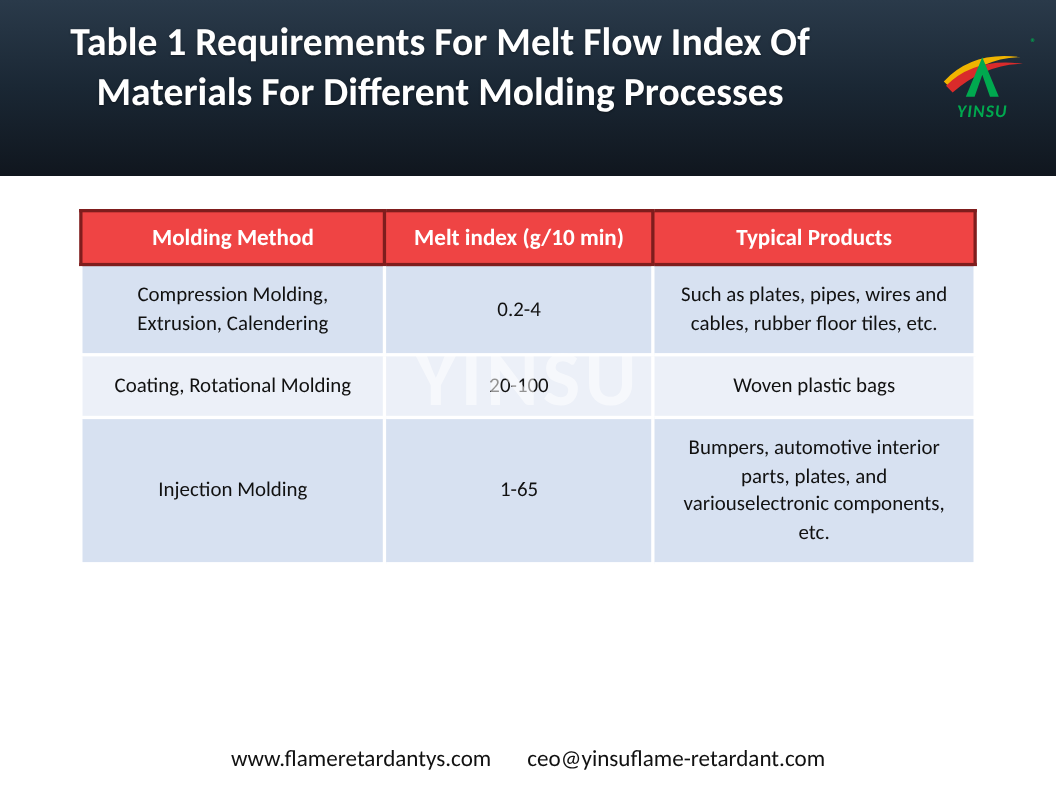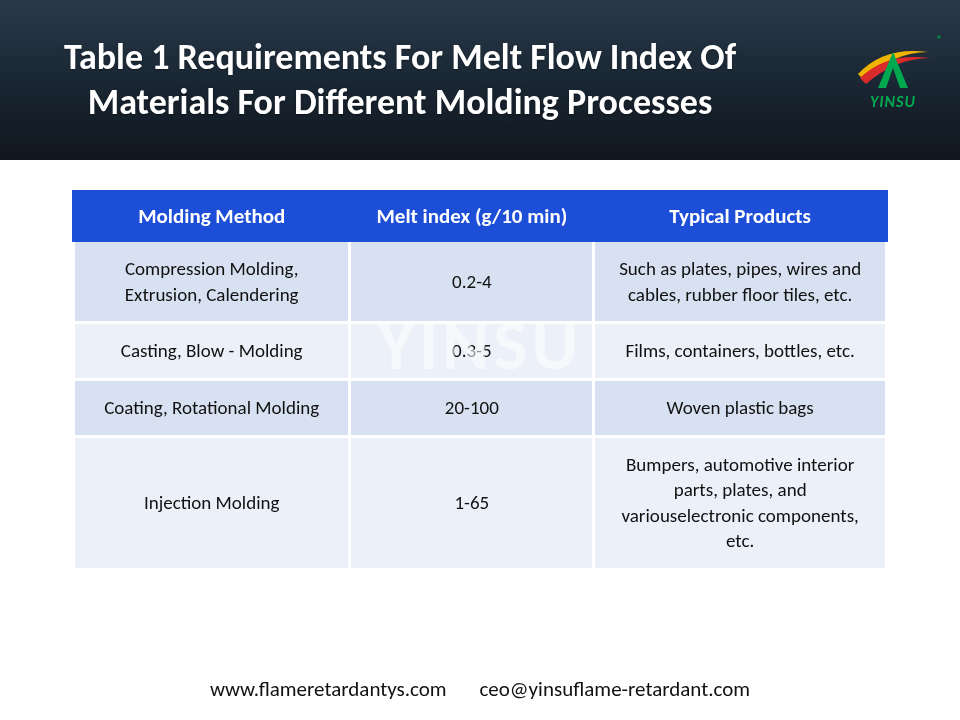--- a/index.html
+++ b/index.html
@@ -3,37 +3,37 @@
 <meta charset="utf-8">
 <style>
   * { margin: 0; padding: 0; box-sizing: border-box; }
   html, body { width: 960px; height: 720px; font-family: Calibri, Arial, sans-serif; background: #fff; }
   .slide { width: 960px; height: 720px; position: relative; background: #fff; }
 
   .header {
     width: 960px; height: 160px;
     background: linear-gradient(to bottom, #2a3a4a 0%, #1a2734 50%, #10161e 100%);
     position: relative;
-    display: flex; align-items: center;
+    display: flex; 
   }
   .title {
     color: #fff; font-size: 36px; font-weight: 600; line-height: 1.25;
     text-align: center; width: 780px; padding: 16px 10px 16px 30px;
     text-shadow: 0 1px 2px rgba(0,0,0,.4);
   }
   .logo-wrap { position: absolute; right: 28px; top: 38px; text-align: center; }
   .logo-wrap svg { display: block; margin: 0 auto; }
   .logo-text { color: #00a94f; font-weight: 800; font-size: 16px; letter-spacing: 1px; margin-top: 2px; font-style: italic;}
   .reg { position: absolute; top: -6px; right: -10px; color: #00a94f; font-size: 10px; font-weight: 700;}
 
   .table-wrap { margin: 30px 72px 0 72px; }
   table { border-collapse: collapse; width: 100%; table-layout: fixed; }
   th {
-    background: #1d4ed8; color: #fff; font-weight: 700; font-size: 21px;
-    padding: 10px 6px; border: 3px solid #1d4ed8; text-align: center;
+    background: #ef4444; color: #fff; font-weight: 700; font-size: 21px;
+    padding: 10px 6px; border: 3px solid #7f1d1d; text-align: center;
   }
   td {
     font-size: 19px; color: #111; text-align: center; padding: 14px 16px;
     border: 3px solid #fff; line-height: 1.35; vertical-align: middle;
   }
   tbody tr:nth-child(odd) td { background: #d7e1f1; }
   tbody tr:nth-child(even) td { background: #ecf0f8; }
   col.c1 { width: 34%; }
   col.c2 { width: 30%; }
   col.c3 { width: 36%; }
@@ -81,25 +81,20 @@
           <th>Typical Products</th>
         </tr>
       </thead>
       <tbody>
         <tr>
           <td>Compression Molding, Extrusion, Calendering</td>
           <td>0.2-4</td>
           <td>Such as plates, pipes, wires and cables, rubber floor tiles, etc.</td>
         </tr>
         <tr>
-          <td>Casting, Blow - Molding</td>
-          <td>0.3-5</td>
-          <td>Films, containers, bottles, etc.</td>
-        </tr>
-        <tr>
           <td>Coating, Rotational Molding</td>
           <td>20-100</td>
           <td>Woven plastic bags</td>
         </tr>
         <tr>
           <td>Injection Molding</td>
           <td>1-65</td>
           <td>Bumpers, automotive interior parts, plates, and variouselectronic components, etc.</td>
         </tr>
       </tbody>

